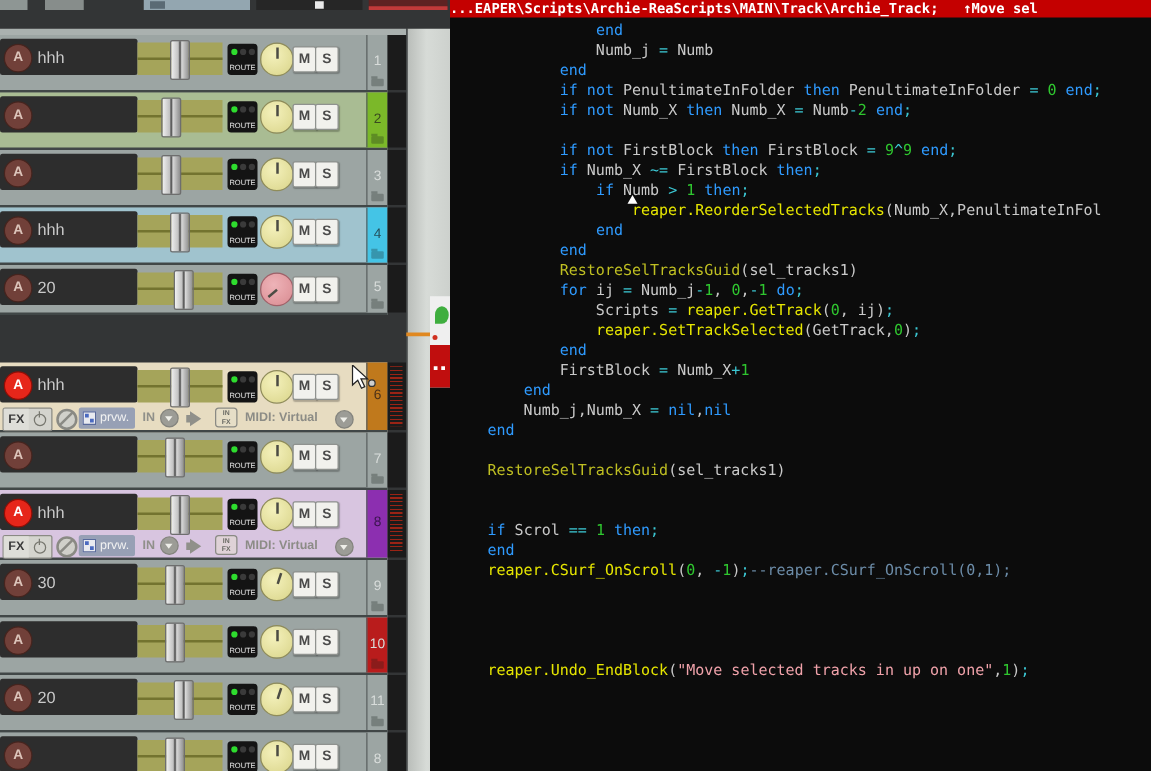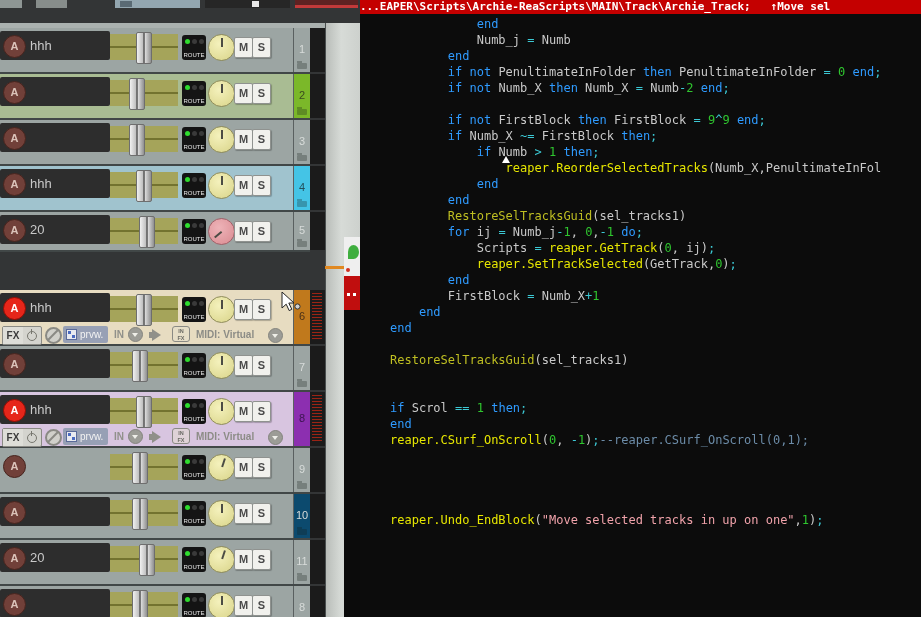--- a/index.html
+++ b/index.html
@@ -377,20 +377,23 @@
           <div class="monico"></div>
           <div class="infx">
             <div>IN</div>
             <div>FX</div>
           </div>
           <div class="midis">MIDI: Virtual</div>
           <div class="ddc" style="left: 268px; top: 2px;"></div>
         </div>
       </div>
       <div class="track-row" style="top: 420px; height: 46px; background: rgb(156, 165, 163);">
+        <div class="name-field">
+          <span class="track-name">30</span>
+        </div>
         <div class="badge dark">A</div>
         <div class="fader">
           <div class="fader-handle" style="left: 22px;"></div>
         </div>
         <div class="route">
           <div class="leds">
             <span class="led" style="background: rgb(46, 220, 46);"></span>
             <span class="led" style="background: rgb(58, 58, 58);"></span>
             <span class="led" style="background: rgb(58, 58, 58);"></span>
           </div>
@@ -421,21 +424,21 @@
             <span class="led" style="background: rgb(58, 58, 58);"></span>
             <span class="led" style="background: rgb(58, 58, 58);"></span>
           </div>
           <div class="lbl">ROUTE</div>
         </div>
         <div class="knob yellow">
           <div class="tick" style="transform: rotate(0deg);"></div>
         </div>
         <div class="msbtn" style="left: 234px;">M</div>
         <div class="msbtn" style="left: 252px;">S</div>
-        <div class="numcell" style="background: #0c4a6e; color: rgb(216, 220, 218);">
+        <div class="numcell" style="background: #b91c1c; color: rgb(216, 220, 218);">
           <div class="n">10</div>
           <div class="foldico"></div>
         </div>
         <div class="metercol"></div>
       </div>
       <div class="track-row" style="top: 512px; height: 46px; background: rgb(156, 165, 163);">
         <div class="name-field">
           <span class="track-name">20</span>
         </div>
         <div class="badge dark">A</div>
@@ -517,20 +520,21 @@
       <div class="code-line"><span class="tk-p">                </span><span class="tk-f">reaper.ReorderSelectedTracks</span><span class="tk-p">(Numb_X,PenultimateInFolder)</span></div>
       <div class="code-line"><span class="tk-p">            </span><span class="tk-k">end</span></div>
       <div class="code-line"><span class="tk-p">        </span><span class="tk-k">end</span></div>
       <div class="code-line"><span class="tk-p">        </span><span class="tk-u">RestoreSelTracksGuid</span><span class="tk-p">(sel_tracks1)</span></div>
       <div class="code-line"><span class="tk-p">        </span><span class="tk-k">for</span><span class="tk-p"> ij </span><span class="tk-o">=</span><span class="tk-p"> Numb_j</span><span class="tk-o">-</span><span class="tk-n">1</span><span class="tk-p">, </span><span class="tk-n">0</span><span class="tk-p">,</span><span class="tk-o">-</span><span class="tk-n">1</span><span class="tk-p"> </span><span class="tk-k">do</span><span class="tk-o">;</span></div>
       <div class="code-line"><span class="tk-p">            Scripts </span><span class="tk-o">=</span><span class="tk-p"> </span><span class="tk-f">reaper.GetTrack</span><span class="tk-p">(</span><span class="tk-n">0</span><span class="tk-p">, ij)</span><span class="tk-o">;</span></div>
       <div class="code-line"><span class="tk-p">            </span><span class="tk-f">reaper.SetTrackSelected</span><span class="tk-p">(GetTrack,</span><span class="tk-n">0</span><span class="tk-p">)</span><span class="tk-o">;</span></div>
       <div class="code-line"><span class="tk-p">        </span><span class="tk-k">end</span></div>
       <div class="code-line"><span class="tk-p">        FirstBlock </span><span class="tk-o">=</span><span class="tk-p"> Numb_X</span><span class="tk-o">+</span><span class="tk-n">1</span></div>
       <div class="code-line"><span class="tk-p">    </span><span class="tk-k">end</span></div>
+      <div class="code-line"><span class="tk-p">    Numb_j,Numb_X </span><span class="tk-o">=</span><span class="tk-p"> </span><span class="tk-k">nil</span><span class="tk-p">,</span><span class="tk-k">nil</span></div>
       <div class="code-line"><span class="tk-k">end</span></div>
       <div class="code-line">&nbsp;</div>
       <div class="code-line"><span class="tk-u">RestoreSelTracksGuid</span><span class="tk-p">(sel_tracks1)</span></div>
       <div class="code-line">&nbsp;</div>
       <div class="code-line">&nbsp;</div>
       <div class="code-line"><span class="tk-k">if</span><span class="tk-p"> Scrol </span><span class="tk-o">==</span><span class="tk-p"> </span><span class="tk-n">1</span><span class="tk-p"> </span><span class="tk-k">then</span><span class="tk-o">;</span></div>
       <div class="code-line"><span class="tk-k">end</span></div>
       <div class="code-line"><span class="tk-f">reaper.CSurf_OnScroll</span><span class="tk-p">(</span><span class="tk-n">0</span><span class="tk-p">, </span><span class="tk-o">-</span><span class="tk-n">1</span><span class="tk-p">)</span><span class="tk-o">;</span><span class="tk-c">--reaper.CSurf_OnScroll(0,1);</span></div>
       <div class="code-line">&nbsp;</div>
       <div class="code-line">&nbsp;</div>

